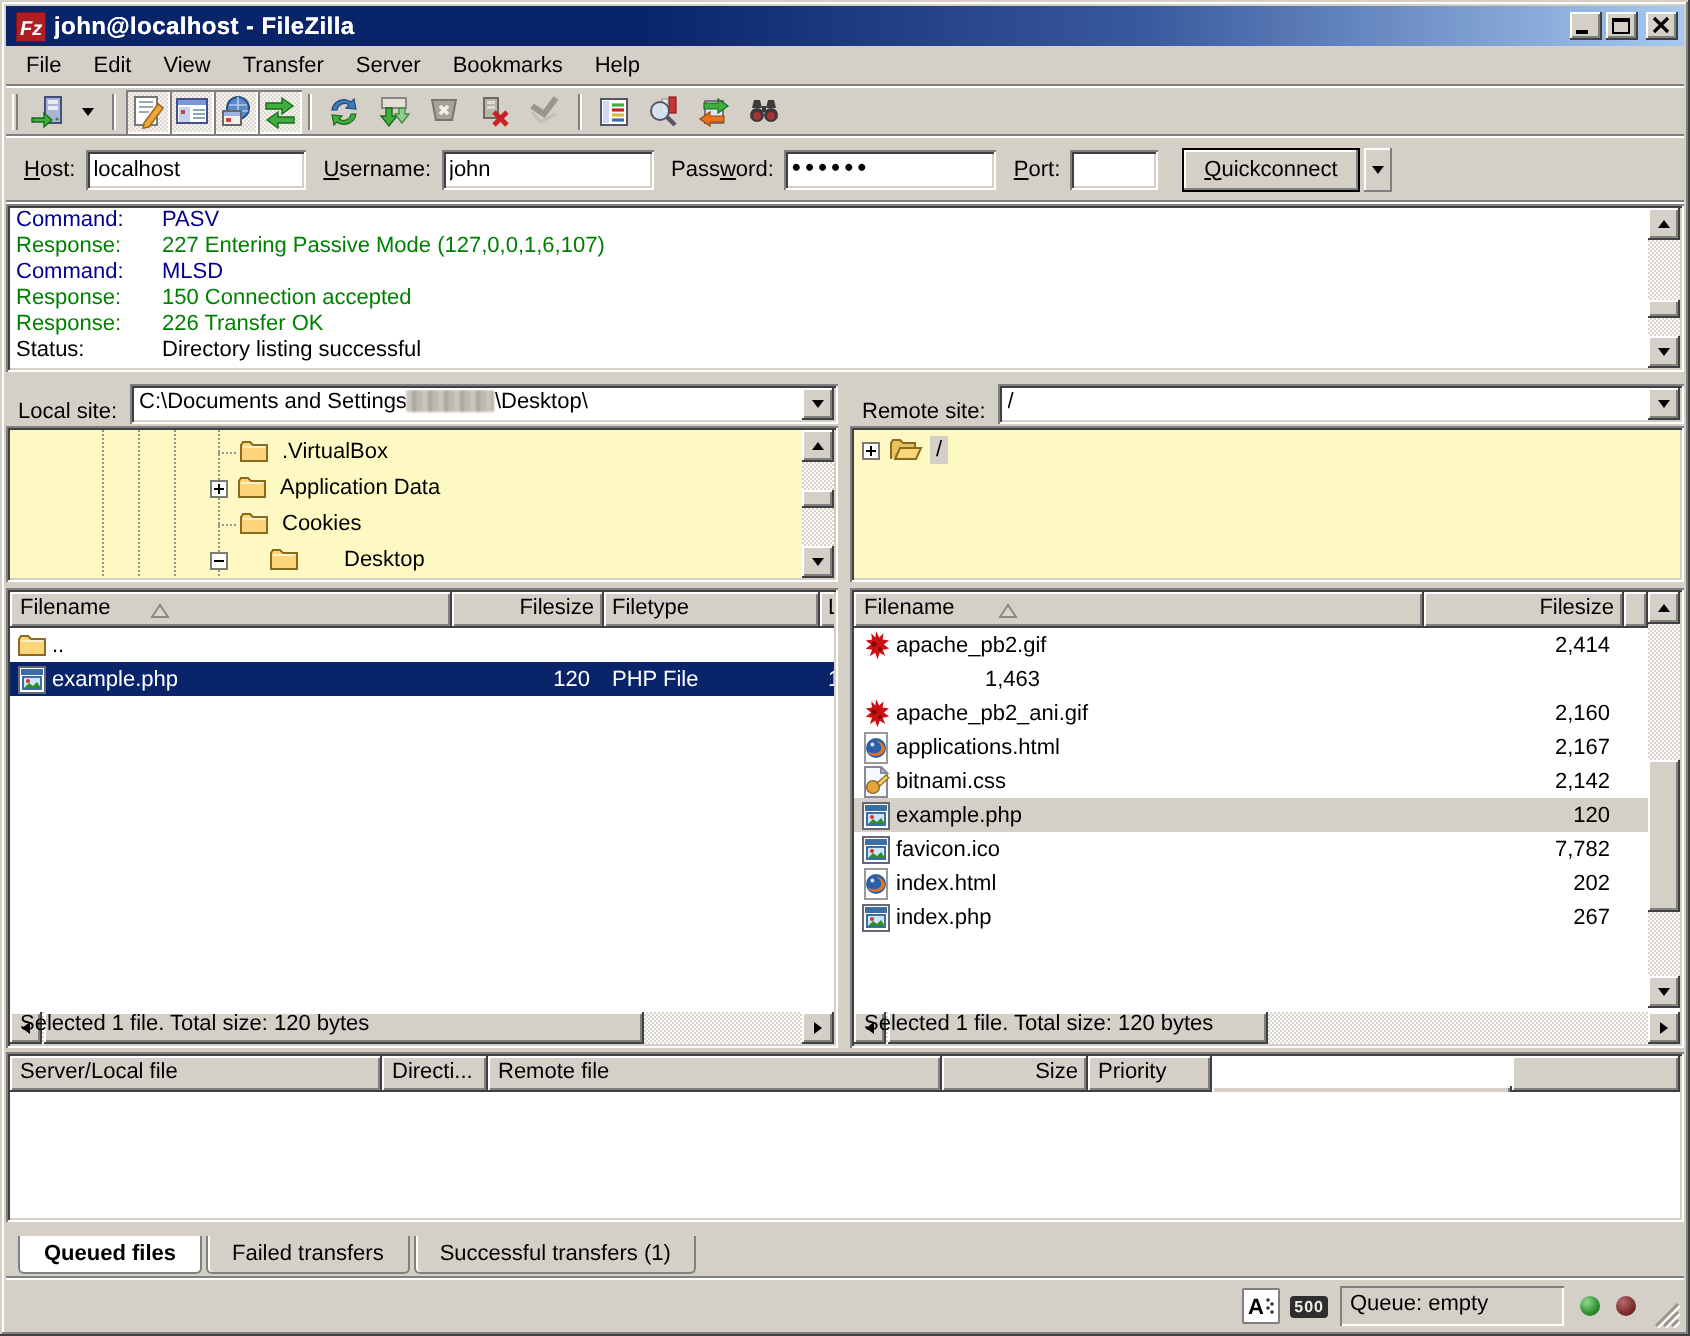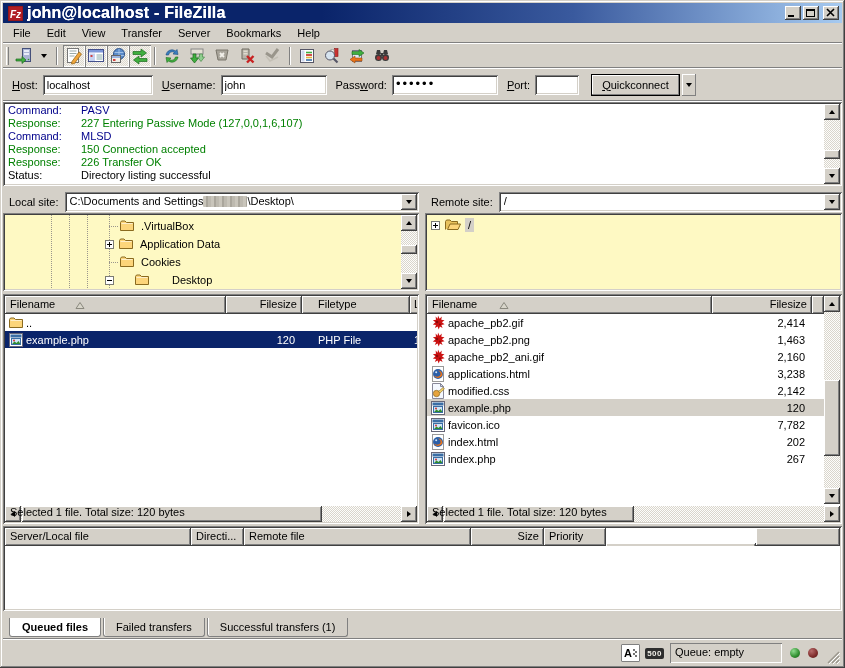--- a/index.html
+++ b/index.html
@@ -20,21 +20,21 @@
 
   .window { position:absolute; top:0; left:0; width:845px; height:668px; background:#d4d0c8;
     box-shadow: inset -1px -1px 0 #404040, inset 1px 1px 0 #d4d0c8,
                 inset -2px -2px 0 #808080, inset 2px 2px 0 #ffffff; }
 
   
   .titlebar { position:absolute; top:3px; left:3px; right:3px; height:20px;
     background:linear-gradient(90deg,#0a246a 0%,#0a246a 38%,#3a5a9e 68%,#a6caf0 100%);
     display:flex; align-items:center; padding:0 3px; }
   .titlebar .fzicon { width:15px; height:15px; margin:0 4px 0 2px; flex:0 0 auto; }
-  .titlebar .ttext { color:#fff; font-size:16px; font-weight:bold; letter-spacing:.2px;
+  .titlebar .ttext { color:#fff; font-size:12px; font-weight:bold; letter-spacing:.2px;
     text-shadow:0 0 0 #fff; flex:1 1 auto; white-space:nowrap; overflow:hidden; }
   .winbtns { display:flex; gap:2px; align-items:center; }
   .winbtn { width:16px; height:14px; position:relative; }
   .winbtn svg { position:absolute; left:3px; top:2px; }
   .winbtn.close { margin-left:2px; }
 
   
   .menubar { position:absolute; top:23px; left:3px; right:3px; height:20px;
     display:flex; align-items:center; padding-left:2px;
     border-bottom:1px solid #808080; box-shadow:0 1px 0 #ffffff; }
@@ -96,21 +96,21 @@
   .tri-up { width:0; height:0; border-left:3.5px solid transparent; border-right:3.5px solid transparent; border-bottom:4px solid #000; }
   .tri-dn { width:0; height:0; border-left:3.5px solid transparent; border-right:3.5px solid transparent; border-top:4px solid #000; }
   .tri-lf { width:0; height:0; border-top:3.5px solid transparent; border-bottom:3.5px solid transparent; border-right:4px solid #000; }
   .tri-rt { width:0; height:0; border-top:3.5px solid transparent; border-bottom:3.5px solid transparent; border-left:4px solid #000; }
 
   
   .pane { position:absolute; top:190px; height:335px; }
   .pane.left { left:3px; width:416px; }
   .pane.right { left:425px; width:417px; }
 
-  .siterow { position:absolute; top:1px; left:0; right:0; height:21px; display:flex; align-items:center; }
+  .siterow { position:absolute; top:1px; left:0; right:0; height:21px; display:flex; align-items:flex-end; }
   .siterow .slabel { padding:0 6px; white-space:nowrap; }
   .combo { flex:1 1 auto; height:20px; background:#fff; position:relative;
     box-shadow: inset 1px 1px 0 #808080, inset -1px -1px 0 #ffffff,
                 inset 2px 2px 0 #404040, inset -2px -2px 0 #d4d0c8; }
   .combo .ctext { position:absolute; left:5px; top:3px; right:20px; white-space:nowrap; overflow:hidden; }
   .combo .cbtn { position:absolute; right:2px; top:2px; width:16px; height:16px; background:#d4d0c8;
     box-shadow: inset -1px -1px 0 #404040, inset 1px 1px 0 #ffffff,
                 inset -2px -2px 0 #808080, inset 2px 2px 0 #d4d0c8;
     display:flex; align-items:center; justify-content:center; }
   .blurred { display:inline-block; width:44px; height:11px; margin-bottom:-2px; border-radius:1px;
@@ -137,21 +137,21 @@
   .lrows { position:absolute; top:20px; left:2px; right:2px; bottom:20px; overflow:hidden; }
   .frow { height:17px; display:flex; align-items:center; white-space:nowrap; }
   .frow .fname { display:flex; align-items:center; overflow:hidden; }
   .frow .ficon { width:16px; height:16px; margin:0 2px 0 3px; flex:0 0 auto; }
   .frow .cell { overflow:hidden; flex:0 0 auto; }
   .frow .num { text-align:right; padding-right:7px; }
   .sel-active { background:#0a246a; color:#fff; }
   .sel-inactive { background:#d4d0c8; }
 
   
-  .L .c0 { width:221px; } .L .c1 { width:76px; } .L .c2 { width:108px; padding-left:16px; } .L .c3 { width:120px; padding-left:4px; }
+  .L .c0 { width:221px; } .L .c1 { width:76px; } .L .c2 { width:108px; padding-left:4px; } .L .c3 { width:120px; padding-left:4px; }
   
   .R .c0 { width:285px; } .R .c1 { width:100px; } .R .c2 { flex:1 1 auto; min-width:0; }
 
   .panestatus { position:absolute; top:311px; left:0; right:12px; height:22px; display:flex; align-items:center; padding-left:7px; }
 
   
   .queue { position:absolute; top:526px; left:3px; right:3px; height:85px; background:#fff; }
   .queue .lheader { display:flex; }
   .Q .c0 { width:186px; } .Q .c1 { width:53px; } .Q .c2 { width:227px; } .Q .c3 { width:73px; }
   .Q .c4 { width:62px; } .Q .c5 { width:150px;margin-top:15px; } .Q .c6 { flex:1 1 auto; min-width:0; }
@@ -540,28 +540,20 @@
               <svg class="ficon" viewBox="0 0 16 16">
             <path fill="#cc1111" d="M8 0.5 l1.6 3.2 2.2-2.1 -.5 3.2 3.2.4 -2.6 2.1 2.7 2 -3.2.6 1.2 3.1 -2.7-1.6 -1.2 3.2 -1.1-3.2 -2.7 1.7 1.1-3.2 -3.2-.5 2.7-2.1 -2.6-2 3.1-.5 -.4-3.2 2.1 2.1z"></path>
             <circle cx="7" cy="7" r="1.3" fill="#8a0a0a"></circle>
                 <circle cx="10" cy="9.5" r="1" fill="#8a0a0a"></circle>
               </svg>
             <span>apache_pb2.gif</span>
             </span>
           <span class="cell c1 num">2,414</span>
         </div>
         <div class="frow">
-          <span class="fname cell c0">
-              <svg class="ficon" viewBox="0 0 16 16">
-            <path fill="#cc1111" d="M8 0.5 l1.6 3.2 2.2-2.1 -.5 3.2 3.2.4 -2.6 2.1 2.7 2 -3.2.6 1.2 3.1 -2.7-1.6 -1.2 3.2 -1.1-3.2 -2.7 1.7 1.1-3.2 -3.2-.5 2.7-2.1 -2.6-2 3.1-.5 -.4-3.2 2.1 2.1z"></path>
-            <circle cx="7" cy="7" r="1.3" fill="#8a0a0a"></circle>
-                <circle cx="10" cy="9.5" r="1" fill="#8a0a0a"></circle>
-              </svg>
-            <span>apache_pb2.png</span>
-            </span>
           <span class="cell c1 num">1,463</span>
         </div>
         <div class="frow">
           <span class="fname cell c0">
               <svg class="ficon" viewBox="0 0 16 16">
             <path fill="#cc1111" d="M8 0.5 l1.6 3.2 2.2-2.1 -.5 3.2 3.2.4 -2.6 2.1 2.7 2 -3.2.6 1.2 3.1 -2.7-1.6 -1.2 3.2 -1.1-3.2 -2.7 1.7 1.1-3.2 -3.2-.5 2.7-2.1 -2.6-2 3.1-.5 -.4-3.2 2.1 2.1z"></path>
             <circle cx="7" cy="7" r="1.3" fill="#8a0a0a"></circle>
                 <circle cx="10" cy="9.5" r="1" fill="#8a0a0a"></circle>
               </svg>
             <span>apache_pb2_ani.gif</span>
@@ -571,31 +563,31 @@
         <div class="frow">
           <span class="fname cell c0">
               <svg class="ficon" viewBox="0 0 16 16">
             <rect x="2.5" y="0.5" width="11" height="15" fill="#fff" stroke="#999"></rect>
             <circle cx="8" cy="8" r="5" fill="#2b5fa8"></circle>
             <path d="M3.6 9.5 a5 5 0 0 0 8.9-.6 c-.3-3-2.2-4.4-4.5-4.4 2.3 1.1 2.9 2.6 2.4 4.6 -1.6 2.1-4.6 1.9-6.8.4z" fill="#e8731a"></path>
             <circle cx="6.2" cy="6.2" r="1" fill="#cfe4f7"></circle>
               </svg>
             <span>applications.html</span>
             </span>
-          <span class="cell c1 num">3,238</span>
+          <span class="cell c1 num">2,167</span>
         </div>
         <div class="frow">
           <span class="fname cell c0">
               <svg class="ficon" viewBox="0 0 16 16">
             <path d="M2.5 0.5 H10.5 L13.5 3.5 V15.5 H2.5z" fill="#f4f8ff" stroke="#889"></path>
             <path d="M10.5 0.5 V3.5 H13.5z" fill="#cdd8ea" stroke="#889"></path>
             <circle cx="6.5" cy="10.5" r="3.2" fill="#e7a33c" stroke="#8a6a1f" stroke-width=".7"></circle>
             <path d="M8.5 8.5 L13 4.5 l1.4 1.4 -4.4 4.1z" fill="#f2d16b" stroke="#8a6a1f" stroke-width=".6"></path>
               </svg>
-            <span>modified.css</span>
+            <span>bitnami.css</span>
             </span>
           <span class="cell c1 num">2,142</span>
         </div>
         <div class="frow sel-inactive">
           <span class="fname cell c0">
               <svg class="ficon" viewBox="0 0 16 16">
             <rect x="1.5" y="1.5" width="13" height="13" fill="#fff" stroke="#667"></rect>
             <rect x="2.5" y="2.5" width="11" height="3" fill="#3a6ea5"></rect>
             <rect x="3.5" y="6.5" width="9" height="6" fill="#cfe4f7" stroke="#3a6ea5"></rect>
             <circle cx="6" cy="8.5" r="1" fill="#d03333"></circle>

